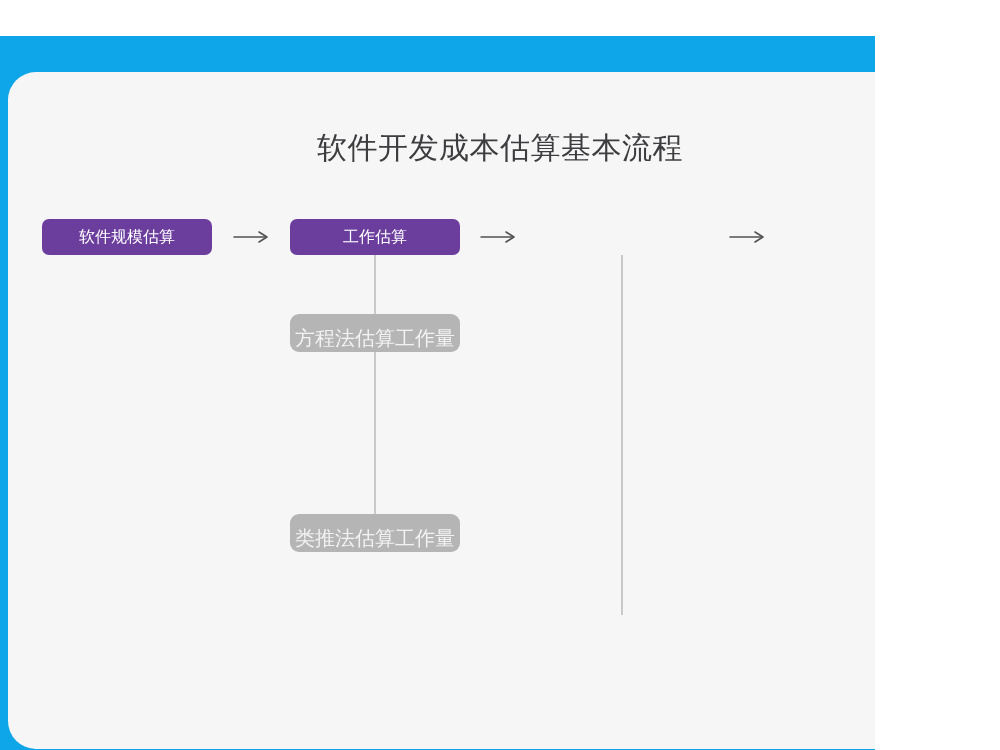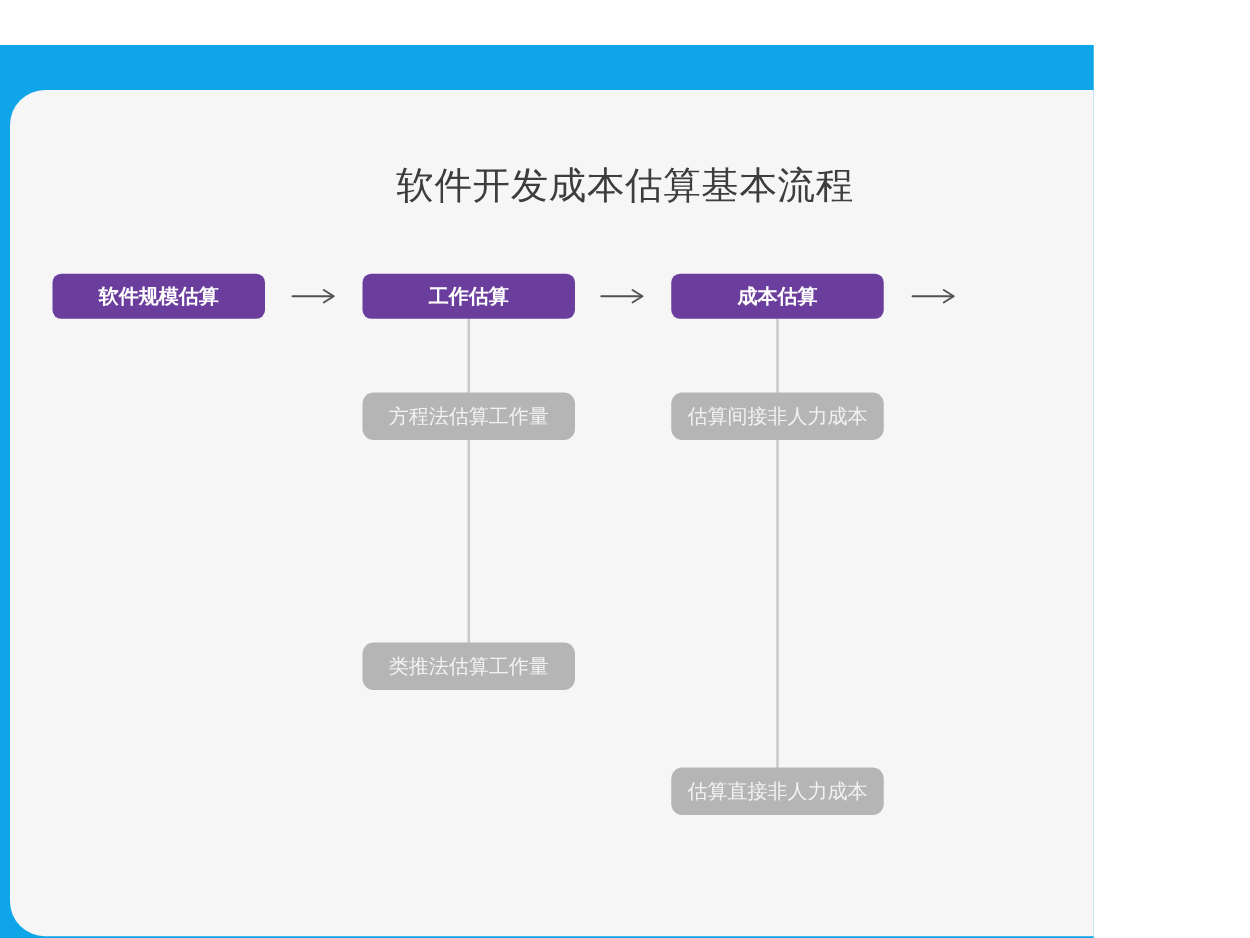--- a/index.html
+++ b/index.html
@@ -43,28 +43,28 @@
     box-sizing:border-box;
     text-align:center;
     white-space:nowrap;
   }
   .stage{
     width:170px;height:36px;top:183px;
     background:var(--stage-bg,#6b3e9e);
     color:var(--stage-text,#ffffff);
     border-radius:7px;
     font-size:16px;
-    font-weight:bold;
   }
   .sub{
     width:170px;height:38px;
     background:var(--sub-bg,#b5b5b5);
     color:var(--sub-text,#f2f2f2);
     border-radius:9px;
-    font-size:16px;
+    font-size:20px;
+    align-items:flex-end;
   }
   .vline{
     position:absolute;
     width:2px;
     background:var(--connector,#c9c9c9);
   }
   .arrow-svg{
     position:absolute;
     top:194px;
     width:40px;height:14px;
@@ -87,23 +87,20 @@
 
   <div class="vline" style="left:374px;top:219px;height:260px"></div>
   <div class="vline" style="left:621px;top:219px;height:360px"></div>
 
   <div class="node stage" style="left:42px">
     <span>软件规模估算</span>
   </div>
   <div class="node stage" style="left:290px">
     <span>工作估算</span>
   </div>
-  <div class="node stage" style="left:537px">
-    <span>成本估算</span>
-  </div>
 
   <svg class="arrow-svg" style="left:231px" viewBox="0 0 40 14">
     <line x1="3" y1="7" x2="35" y2="7"></line>
     <polyline points="28,2 36,7 28,12"></polyline>
   </svg>
   <svg class="arrow-svg" style="left:478px" viewBox="0 0 40 14">
     <line x1="3" y1="7" x2="35" y2="7"></line>
     <polyline points="28,2 36,7 28,12"></polyline>
   </svg>
   <svg class="arrow-svg" style="left:727px" viewBox="0 0 40 14">
@@ -111,19 +108,13 @@
     <polyline points="28,2 36,7 28,12"></polyline>
   </svg>
 
   <div class="node sub" style="left:290px;top:278px">
     <span>方程法估算工作量</span>
   </div>
   <div class="node sub" style="left:290px;top:478px">
     <span>类推法估算工作量</span>
   </div>
 
-  <div class="node sub" style="left:537px;top:278px">
-    <span>估算间接非人力成本</span>
-  </div>
-  <div class="node sub" style="left:537px;top:578px">
-    <span>估算直接非人力成本</span>
-  </div>
 </div>
 
 </body></html>

